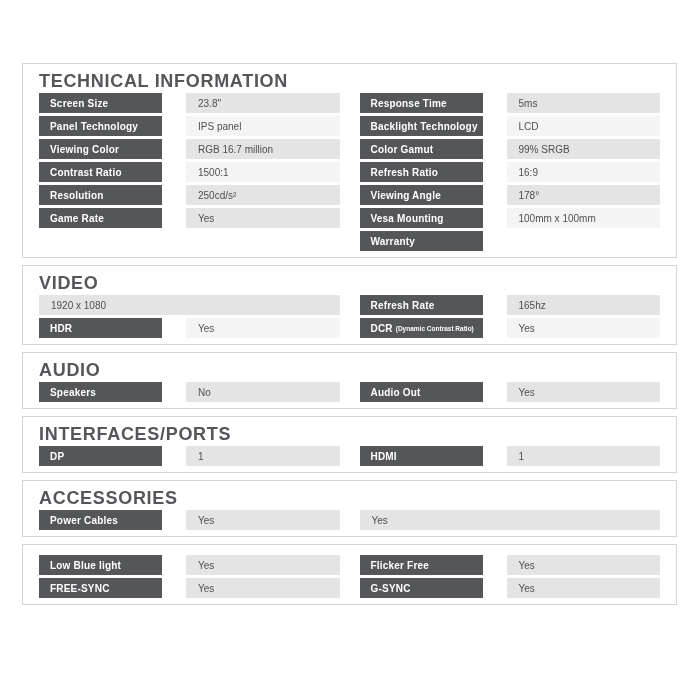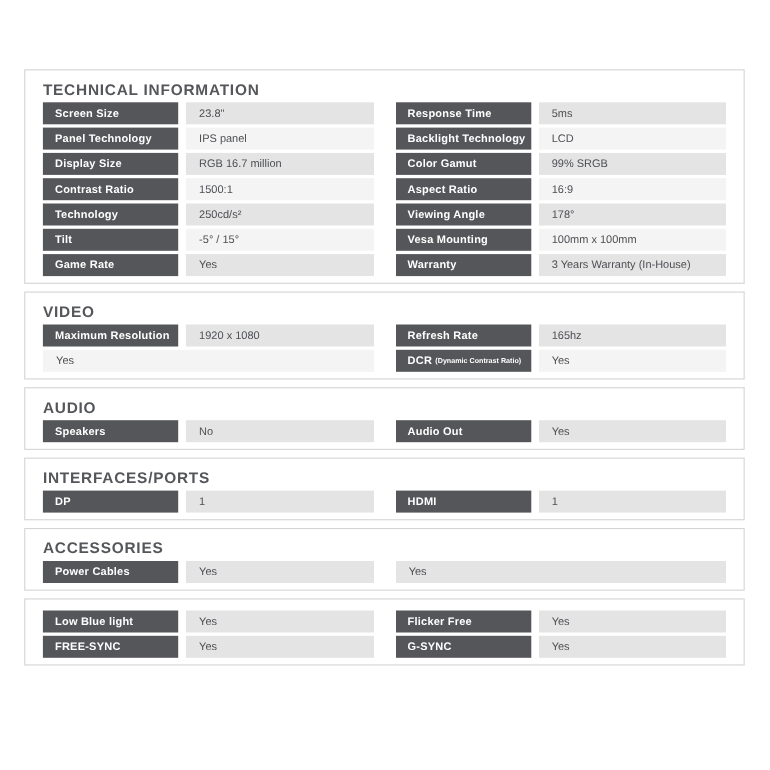--- a/index.html
+++ b/index.html
@@ -23,40 +23,40 @@
   }
   .spec-section {
     box-sizing: border-box;
     border: 1px solid var(--box-border, #d4d4d6);
     background: #ffffff;
     padding: 10px 16px 6px 16px;
     margin-bottom: 7px;
   }
   .section-title {
     margin: 0 0 5px 0;
-    font-size: 14px;
+    font-size: 18px;
     line-height: 14px;
     font-weight: bold;
     letter-spacing: 0.7px;
     color: var(--heading-text, #54565a);
   }
   .section-body {
     display: flex;
     gap: 20px;
   }
   .col {
     flex: 1 1 0;
     min-width: 0;
     display: flex;
     flex-direction: column;
     gap: 3px;
   }
   .spec-row {
     display: flex;
-    gap: 7px;
+    gap: 24px;
     height: 20px;
   }
   .spec-label {
     flex: 0 0 123px;
     width: 123px;
     box-sizing: border-box;
     background: var(--label-bg, #54565a);
     color: var(--label-text, #ffffff);
     display: flex;
     align-items: center;
@@ -105,48 +105,41 @@
   </div>
             <div class="spec-row">
     <div class="spec-label">
       <span class="label-text">Panel Technology</span>
 
     </div>
     <div class="spec-value light">IPS panel</div>
   </div>
             <div class="spec-row">
     <div class="spec-label">
-      <span class="label-text">Display Size</span>
+      <span class="label-text">Viewing Color</span>
 
     </div>
     <div class="spec-value gray">RGB 16.7 million</div>
   </div>
             <div class="spec-row">
     <div class="spec-label">
       <span class="label-text">Contrast Ratio</span>
 
     </div>
     <div class="spec-value light">1500:1</div>
   </div>
             <div class="spec-row">
     <div class="spec-label">
-      <span class="label-text">Technology</span>
+      <span class="label-text">Resolution</span>
 
     </div>
     <div class="spec-value gray">250cd/s²</div>
   </div>
             <div class="spec-row">
     <div class="spec-label">
-      <span class="label-text">Tilt</span>
-
-    </div>
-    <div class="spec-value light">-5° / 15°</div>
-  </div>
-            <div class="spec-row">
-    <div class="spec-label">
       <span class="label-text">Game Rate</span>
 
     </div>
     <div class="spec-value gray">Yes</div>
   </div>
           </div>
       <div class="col col-right">
             <div class="spec-row">
     <div class="spec-label">
       <span class="label-text">Response Time</span>
@@ -163,21 +156,21 @@
   </div>
             <div class="spec-row">
     <div class="spec-label">
       <span class="label-text">Color Gamut</span>
 
     </div>
     <div class="spec-value gray">99% SRGB</div>
   </div>
             <div class="spec-row">
     <div class="spec-label">
-      <span class="label-text">Aspect Ratio</span>
+      <span class="label-text">Refresh Ratio</span>
 
     </div>
     <div class="spec-value light">16:9</div>
   </div>
             <div class="spec-row">
     <div class="spec-label">
       <span class="label-text">Viewing Angle</span>
 
     </div>
     <div class="spec-value gray">178°</div>
@@ -187,37 +180,36 @@
       <span class="label-text">Vesa Mounting</span>
 
     </div>
     <div class="spec-value light">100mm x 100mm</div>
   </div>
             <div class="spec-row">
     <div class="spec-label">
       <span class="label-text">Warranty</span>
 
     </div>
-    <div class="spec-value gray">3 Years Warranty (In-House)</div>
   </div>
           </div>
     </div>
   </section>
       <section class="spec-section">
     <h2 class="section-title">VIDEO</h2>
     <div class="section-body">
       <div class="col col-left">
             <div class="spec-row">
-    <div class="spec-label">
-      <span class="label-text">Maximum Resolution</span>
-
-    </div>
     <div class="spec-value gray">1920 x 1080</div>
   </div>
             <div class="spec-row">
+    <div class="spec-label">
+      <span class="label-text">HDR</span>
+
+    </div>
     <div class="spec-value light">Yes</div>
   </div>
           </div>
       <div class="col col-right">
             <div class="spec-row">
     <div class="spec-label">
       <span class="label-text">Refresh Rate</span>
 
     </div>
     <div class="spec-value gray">165hz</div>

